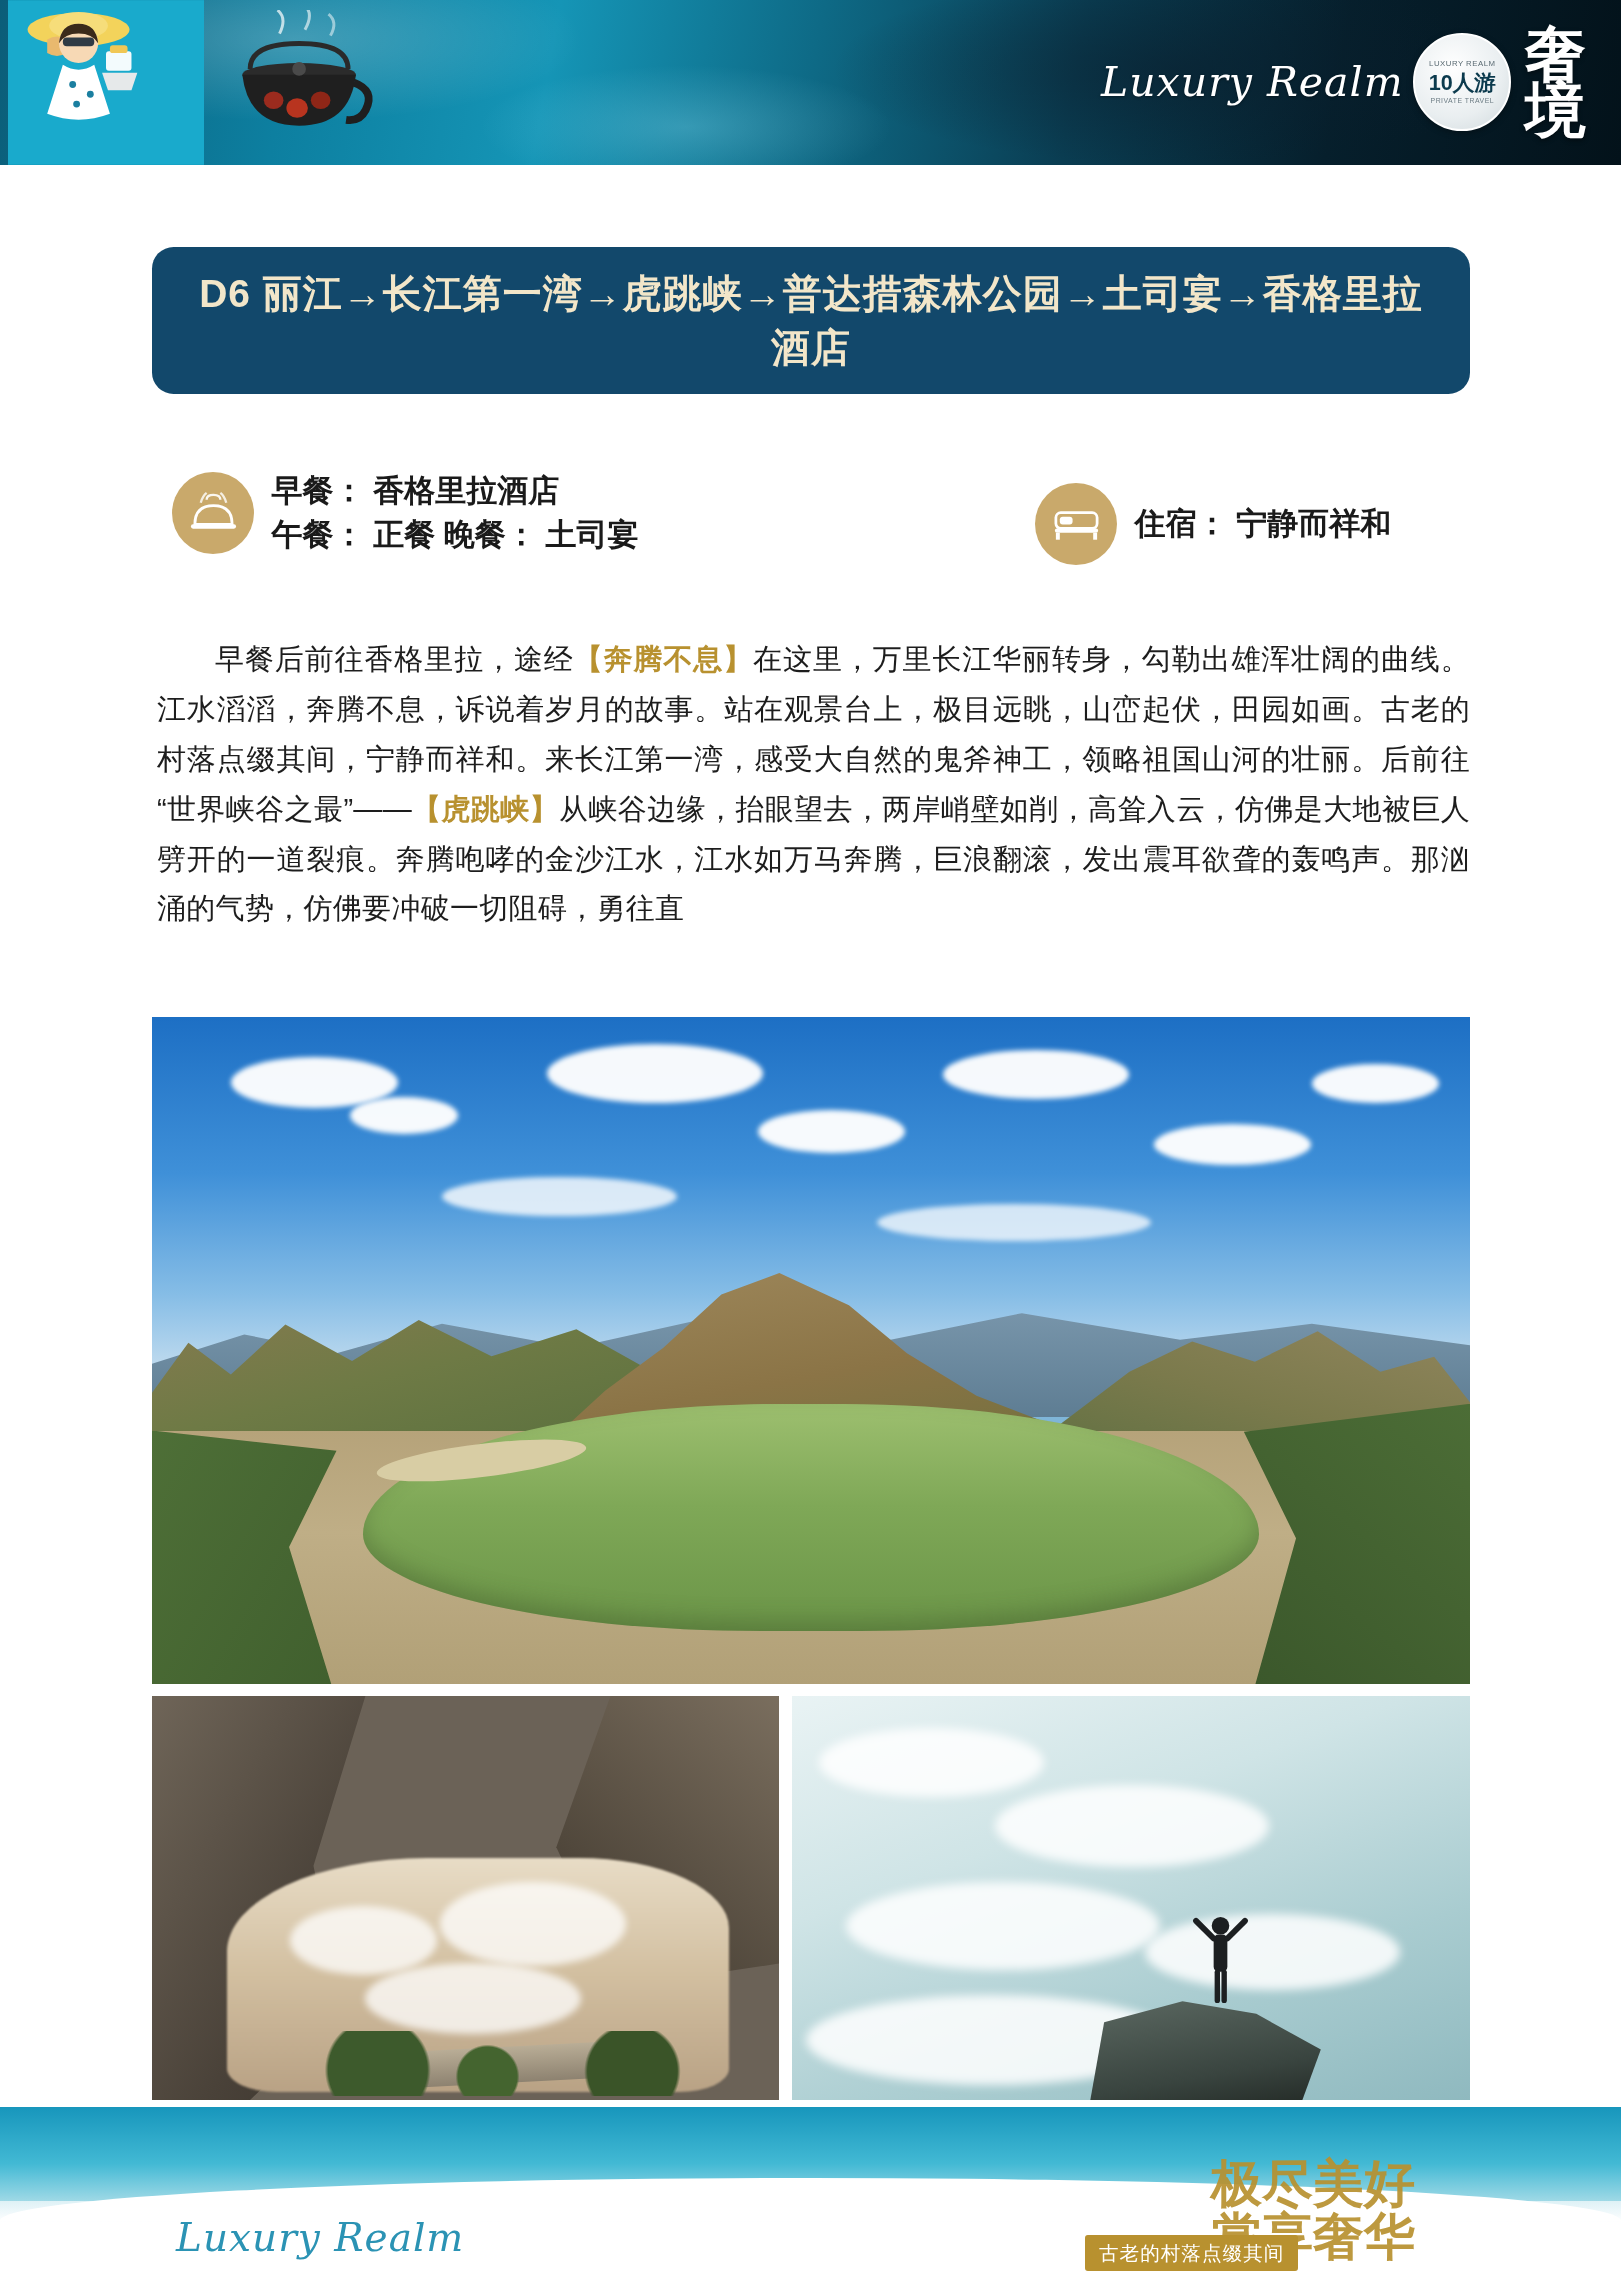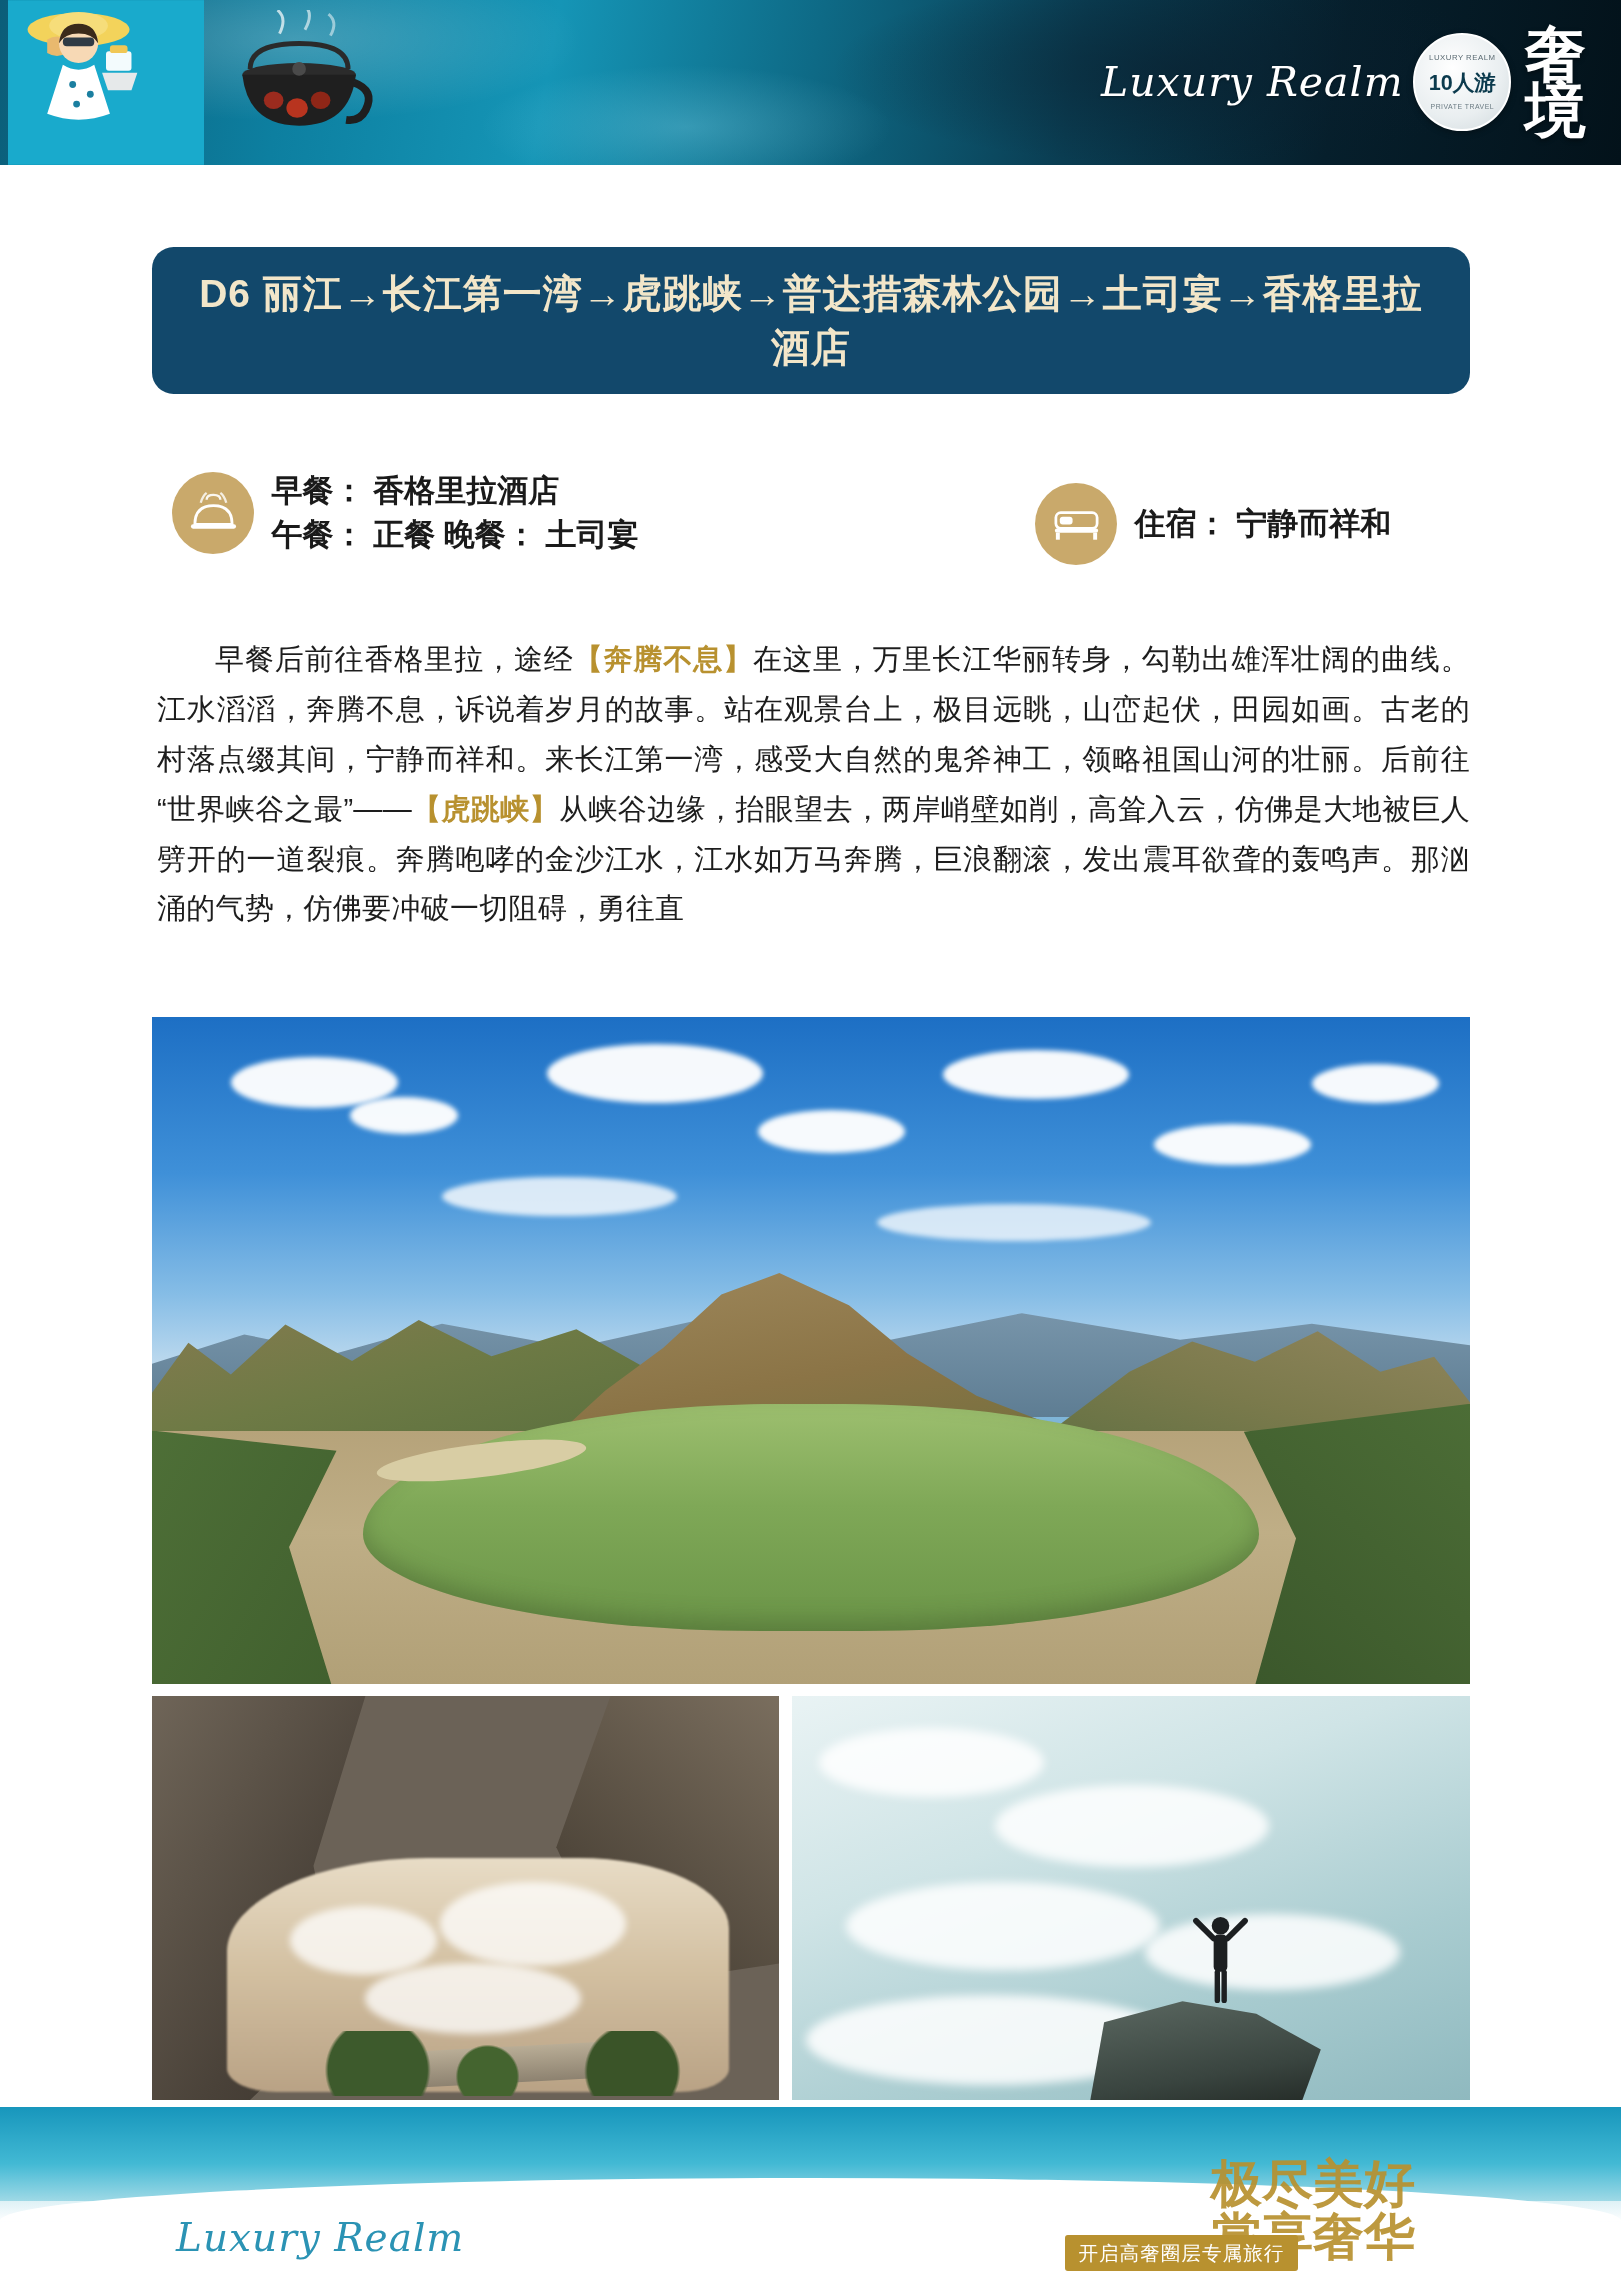--- a/index.html
+++ b/index.html
@@ -74,21 +74,21 @@
   .brand-seal .seal-top {
     font-size: 7.8px;
     letter-spacing: 0.5px;
     color: #5a6a72;
     line-height: 1.1;
     text-align: center;
   }
   .brand-seal .seal-main {
     font-size: 21.6px;
     font-weight: bold;
-    margin: 6px 0;
+    margin: 0 0;
   }
   .brand-seal .seal-bottom {
     font-size: 6.9px;
     color: #6a7a82;
     letter-spacing: 0.5px;
   }
   .brand-cn {
     font-family: "DejaVu Serif", serif;
     color: #ffffff;
     font-size: 61px;
@@ -523,15 +523,15 @@
   </svg>
 </div>
 
 <div class="footer">
   <div class="footer-wave"></div>
   <div class="footer-brand">Luxury Realm</div>
   <div class="footer-cn">
     <div>极尽美好</div>
     <div>掌享奢华</div>
   </div>
-  <div class="footer-tag">开启高奢圈层专属旅行</div>
+  <div class="footer-tag">古老的村落点缀其间</div>
 </div>
 
 
 </body></html>

